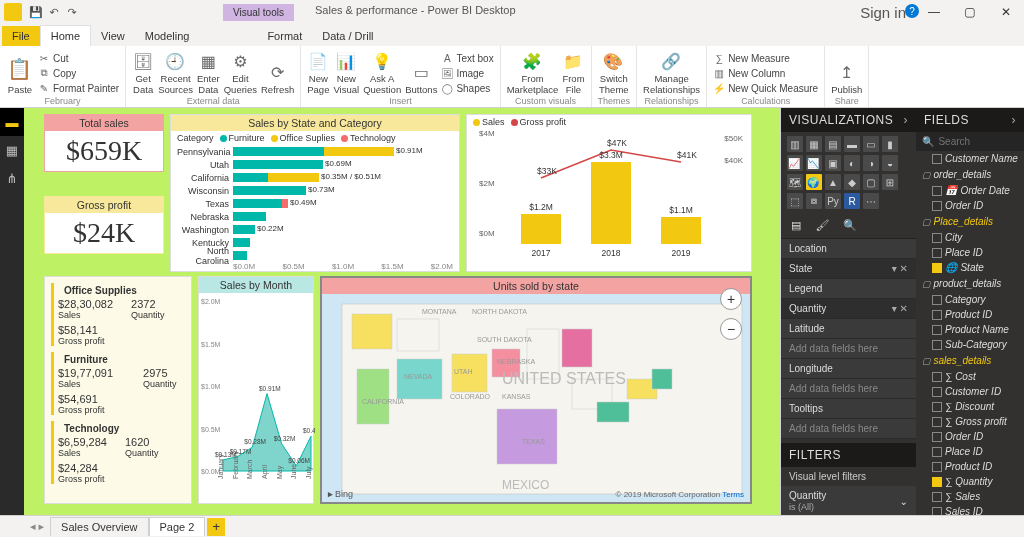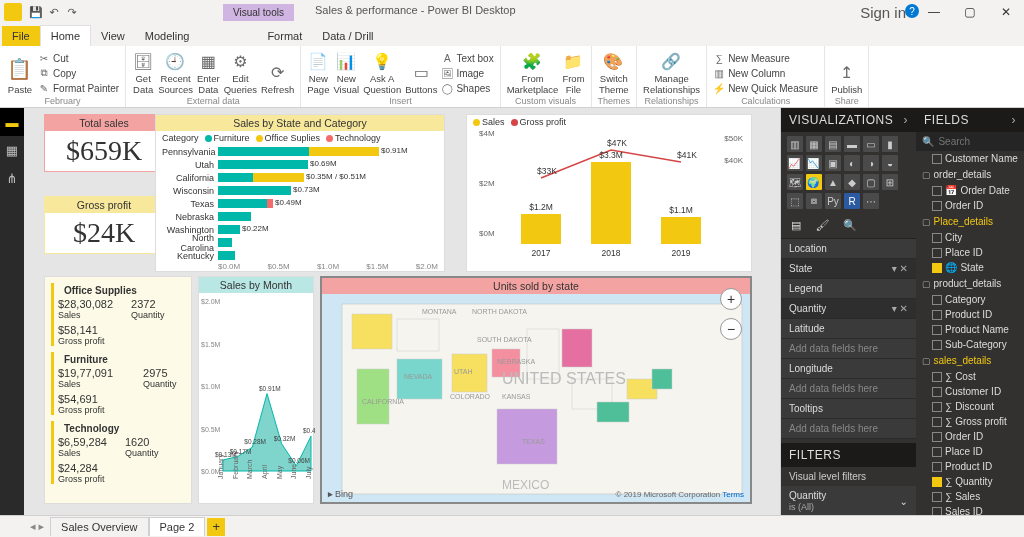--- a/index.html
+++ b/index.html
@@ -34,40 +34,40 @@
 .ritem-sm { display: flex; align-items: center; gap: 3px; font-size: 10px; height: 14px; }
 .ritem-sm .mi { width: 12px; height: 12px; display: inline-flex; align-items: center; justify-content: center; color: #666; }
 .stack { display: flex; flex-direction: column; gap: 1px; justify-content: center; height: 44px; }
 
 
 .main { display: flex; height: calc(100% - 108px - 22px); }
 .navrail { width: 24px; background: #2a2a2a; display: flex; flex-direction: column; }
 .navrail div { width: 24px; height: 28px; display: flex; align-items: center; justify-content: center; color: #bbb; font-size: 13px; }
 .navrail .sel { background: #000; color: #f2c811; }
 
-.canvas { flex: 1; background: #e5e5e5; position: relative; overflow: hidden; border-right: 1px solid #d0d0d0; }
+.canvas { flex: 1; background: #bef264; position: relative; overflow: hidden; border-right: 1px solid #d0d0d0; }
 
 .vispane { width: 135px; background: #323130; color: #ddd; display: flex; flex-direction: column; font-size: 11px; overflow: hidden; }
 .fieldspane { width: 108px; background: #323130; color: #ddd; display: flex; flex-direction: column; font-size: 10px; overflow: hidden; }
 .panehdr { background: #1b1a19; padding: 5px 8px; font-size: 12px; letter-spacing: .5px; display: flex; justify-content: space-between; align-items: center; }
 .panehdr .chev { color: #aaa; }
 
 .visicons { display: flex; flex-wrap: wrap; padding: 4px 6px; gap: 3px; }
 .visicons span { width: 16px; height: 16px; background: #4a4a4a; display: inline-flex; align-items: center; justify-content: center; font-size: 10px; color: #ccc; border-radius: 1px; }
 .visicons .sel { background: #f2c811; color: #333; }
 .visicons .r { background: #2c5aa0; color: #fff; }
 
 .fieldrow { background: #3a3a3a; border-bottom: 1px solid #2a2a2a; }
 .fieldhdr { padding: 4px 8px; font-size: 10px; display: flex; justify-content: space-between; align-items: center; }
 .fieldbody { background: #2e2e2e; padding: 4px 8px; font-size: 10px; display: flex; align-items: center; gap: 4px; }
 .fieldph { color: #888; padding: 4px 8px; font-size: 10px; }
 
 .fieldspane .search { background: #252525; padding: 4px 6px; display: flex; align-items: center; gap: 4px; color: #aaa; }
 .fieldspane .search input { background: transparent; border: none; color: #ccc; font-size: 10px; width: 70px; outline: none; }
-.tbl { padding-left: 6px; }
+.tbl { padding-left: 6px; font-style: italic; }
 .tbl .thdr { display: flex; align-items: center; gap: 3px; padding: 3px 0; font-size: 10px; }
 .tbl .thdr.link { color: #f2c811; }
 .tbl .field { display: flex; align-items: center; gap: 3px; padding: 2px 0 2px 10px; font-size: 10px; }
 .cbx { width: 10px; height: 10px; border: 1px solid #888; display: inline-block; flex: none; }
 .cbx.ck { background: #f2c811; border-color: #f2c811; }
 .tri { color: #aaa; font-size: 9px; }
 
 
 .card { position: absolute; background: #fff; }
 .redhdr { background: #f4a3a3; text-align: center; font-size: 10.5px; padding: 2px; }
@@ -311,21 +311,21 @@
 
     <div class="card" style="left:20px;top:6px;width:120px;border:1px solid #f4a3a3">
       <div class="redhdr">Total sales</div>
       <div class="bignum">$659K</div>
     </div>
     <div class="card" style="left:20px;top:88px;width:120px;border:1px solid #f7e89c">
       <div class="yelhdr">Gross profit</div>
       <div class="bignum">$24K</div>
     </div>
 
-    <div class="card" style="left:131px;top:6px;width:290px;height:158px;border:1px solid #ddd">
+    <div class="card" style="left:146px;top:6px;width:290px;height:158px;border:1px solid #ddd">
       <div class="yelhdr">Sales by State and Category</div>
       <div class="legend">
         <span>Category</span>
         <span>
             <span class="dot" style="background:#00b8a9"></span>
             <span>Furniture</span>
           </span>
         <span>
             <span class="dot" style="background:#f2c811"></span>
             <span>Office Suplies</span>
@@ -393,35 +393,35 @@
           <div class="hbar">
             <span class="name">Washington</span>
             <div class="track">
               <div class="seg f" style="width:22px"></div>
               <div class="seg o" style="width:0px"></div>
               <div class="seg t" style="width:0px"></div>
               <span class="lab" style="left:24px">$0.22M</span>
             </div>
           </div>
           <div class="hbar">
+            <span class="name">Kentucky</span>
+            <div class="track">
+              <div class="seg f" style="width:17px"></div>
+              <div class="seg o" style="width:0px"></div>
+              <div class="seg t" style="width:0px"></div>
+              <span class="lab" style="left:19px"></span>
+            </div>
+          </div>
+          <div class="hbar">
             <span class="name">North Carolina</span>
             <div class="track">
               <div class="seg f" style="width:14.000000000000002px"></div>
               <div class="seg o" style="width:0px"></div>
               <div class="seg t" style="width:0px"></div>
               <span class="lab" style="left:16px"></span>
-            </div>
-          </div>
-          <div class="hbar">
-            <span class="name">Kentucky</span>
-            <div class="track">
-              <div class="seg f" style="width:17px"></div>
-              <div class="seg o" style="width:0px"></div>
-              <div class="seg t" style="width:0px"></div>
-              <span class="lab" style="left:19px"></span>
             </div>
           </div>
           <div style="display: flex; justify-content: space-between; margin-left: 56px; font-size: 8px; color: rgb(136, 136, 136);">
             <span>$0.0M</span>
             <span>$0.5M</span>
             <span>$1.0M</span>
             <span>$1.5M</span>
             <span>$2.0M</span>
           </div>
         </div>

